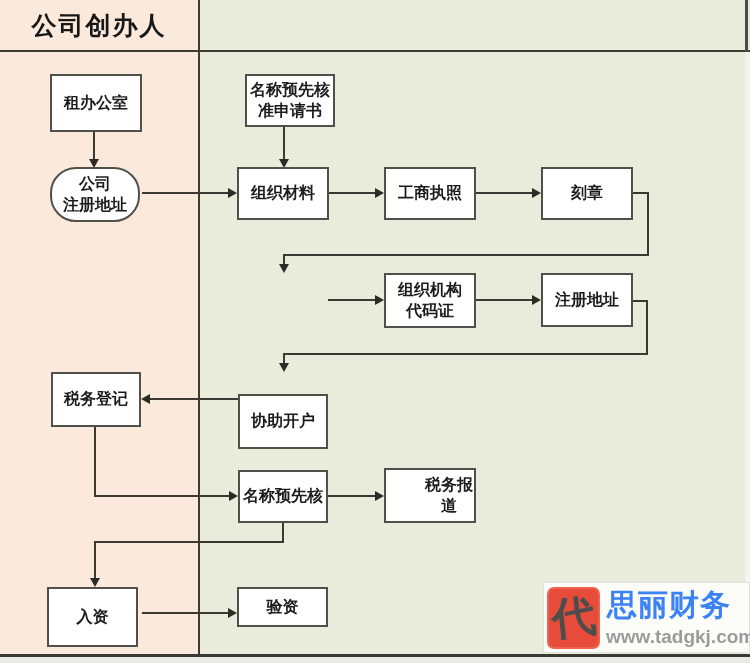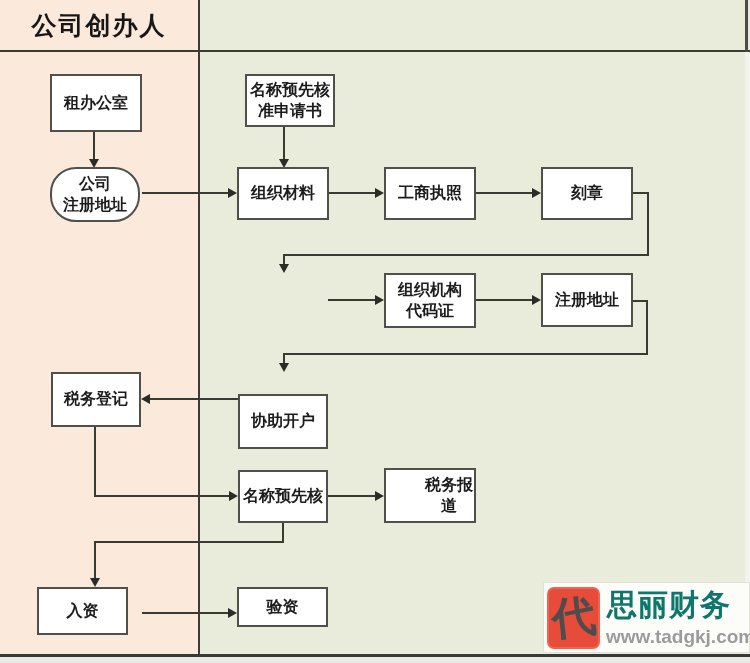--- a/index.html
+++ b/index.html
@@ -46,21 +46,21 @@
     border-radius:7px;border:2px solid #ef6450;box-sizing:border-box;
     display:flex;align-items:center;justify-content:center;
   }
   .wm-seal-char{
     font-size:44px;font-weight:bold;color:#4d4d4d;transform:rotate(-6deg);
     font-family:"Liberation Serif",serif;line-height:1;
   }
   .wm-brand{
     position:absolute;left:607px;top:585px;width:140px;
     font-family:"Liberation Sans","DejaVu Sans",sans-serif;
-    font-size:30px;font-weight:bold;color:#0f766e;letter-spacing:1px;
+    font-size:30px;font-weight:bold;color:#3b82f6;letter-spacing:1px;
   }
   .wm-url{
     position:absolute;left:606px;top:626px;width:144px;
     font-family:"Liberation Sans","DejaVu Sans",sans-serif;
     font-size:19px;font-weight:bold;color:#9b9b9b;
   }
 </style>
 </head>
 <body>
 
@@ -135,21 +135,21 @@
   <div class="node" style="left:237px;top:167px;width:92px;height:53px;">组织材料</div>
   <div class="node" style="left:384px;top:167px;width:92px;height:53px;">工商执照</div>
   <div class="node" style="left:541px;top:167px;width:92px;height:53px;">刻章</div>
   <div class="node" style="left:384px;top:273px;width:92px;height:55px;">组织机构
 代码证</div>
   <div class="node" style="left:541px;top:273px;width:92px;height:54px;">注册地址</div>
   <div class="node" style="left:238px;top:394px;width:90px;height:55px;">协助开户</div>
   <div class="node" style="left:51px;top:372px;width:90px;height:55px;">税务登记</div>
   <div class="node" style="left:238px;top:470px;width:90px;height:53px;">名称预先核</div>
   <div class="node" style="left:384px;top:468px;width:92px;height:55px;padding-left:38px;">税务报道</div>
-  <div class="node" style="left:37px;top:587px;width:91px;height:48px;">入资</div>
+  <div class="node" style="left:47px;top:587px;width:91px;height:60px;">入资</div>
   <div class="node" style="left:237px;top:587px;width:91px;height:40px;">验资</div>
 
   <div class="wm-band"></div>
   <div class="wm-seal">
     <span class="wm-seal-char">代</span>
   </div>
   <div class="wm-brand">思丽财务</div>
   <div class="wm-url">www.tadgkj.com</div>
 
   <div class="bottom-line"></div>

